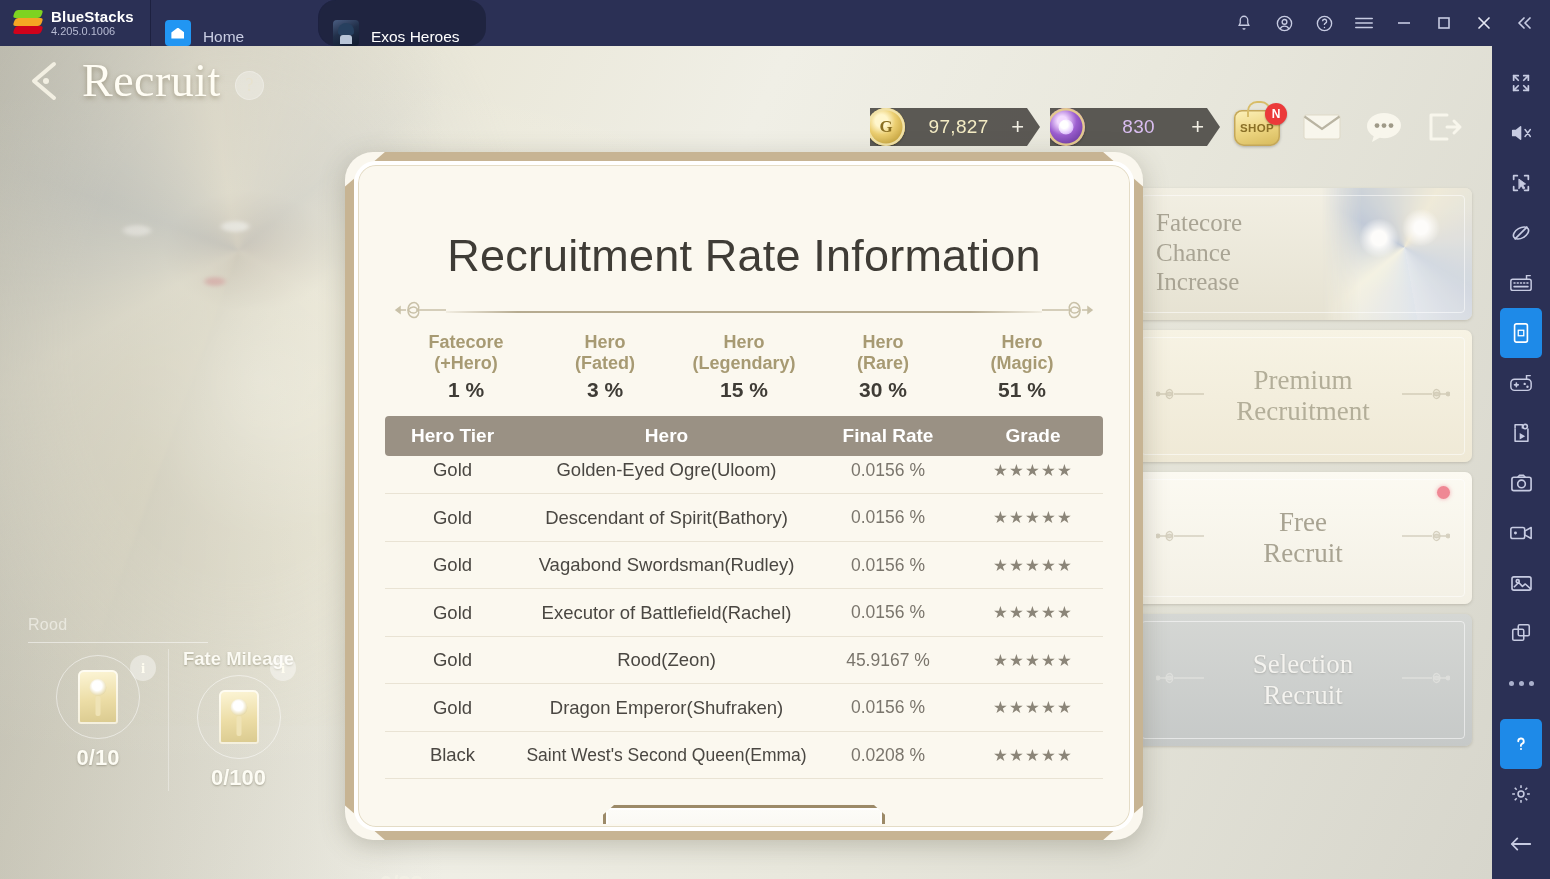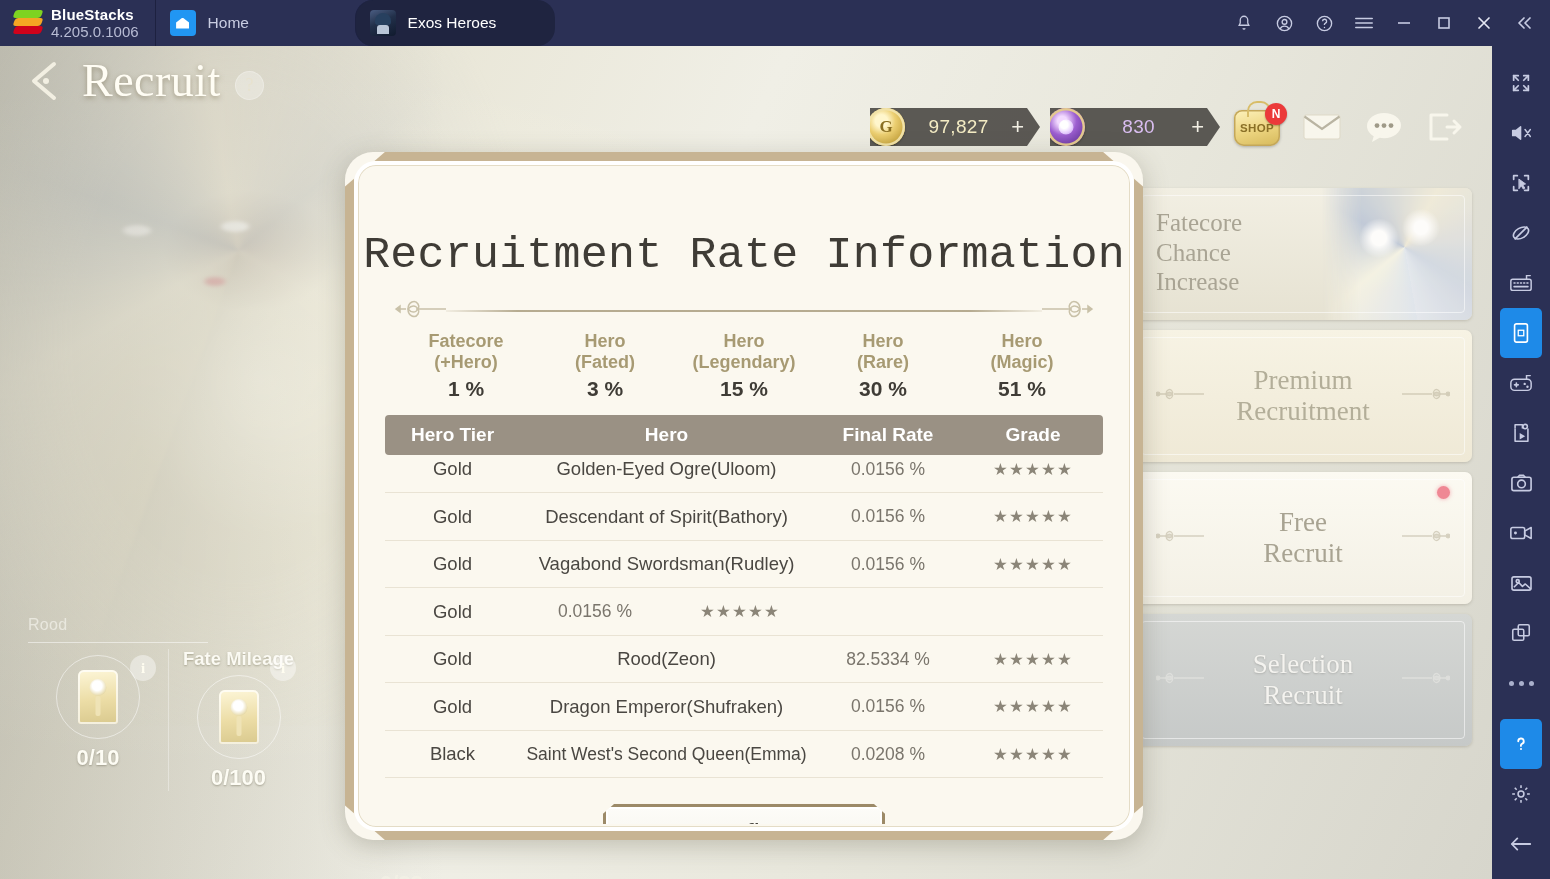--- a/index.html
+++ b/index.html
@@ -19,25 +19,25 @@
     display: flex; align-items: center; gap: 9px; padding: 0 16px 0 14px;
     min-width: 124px;
   }
   .bs-logo { width: 28px; height: 26px; position: relative; flex: none; }
   .bs-logo i { position: absolute; left: 0; width: 28px; height: 8px; border-radius: 3px; display: block; }
   .bs-logo i:nth-child(1) { top: 0;  background: #7ed321; transform: skewX(-20deg); }
   .bs-logo i:nth-child(2) { top: 8px; background: #f5a623; transform: skewX(-20deg); }
   .bs-logo i:nth-child(3) { top: 16px; background: #d0021b; transform: skewX(-20deg); }
   .bs-names { line-height: 1.05; }
   .bs-title { color: #ffffff; font-size: 15px; font-weight: bold; letter-spacing: .2px; }
-  .bs-ver { color: #b8bcd4; font-size: 15px; margin-top: 1px; }
+  .bs-ver { color: #b8bcd4; font-size: 11px; margin-top: 1px; }
 
   .tab {
-    display: flex; align-items: center; gap: 12px; padding: 0 22px 0 14px;
-    width: 200px; border-left: 1px solid #1d2140; background: #2b3055;
+    display: flex; align-items: flex-end; gap: 12px; padding: 0 22px 0 14px;
+    width: 168px; border-left: 1px solid #1d2140; background: #2b3055;
     cursor: default;
   }
   .tab.active { background: #1f2440; border-radius: 18px; }
   .tab-ico { width: 26px; height: 26px; border-radius: 4px; flex: none; position: relative; overflow: hidden; }
   .tab-ico.home { background: #2196f3; display: flex; align-items: center; justify-content: center; }
   .tab-ico.home::after {
     content: ""; width: 13px; height: 11px; background: #fff;
     clip-path: polygon(50% 0, 100% 45%, 100% 100%, 0 100%, 0 45%);
   }
   .tab-ico.game {
@@ -259,21 +259,21 @@
       5% 0%, 95% 0%, 100% 5%, 100% 95%, 95% 100%, 5% 100%, 0% 95%, 0% 5%
     );
   }
   .dlg-bevel {
     position:absolute; inset:9px; border-radius:22px; border:4px solid #ffffff;
     background:#fbf8ef; box-shadow: inset 0 0 0 1px #e4dcc6;
   }
   .dlg-body { position:absolute; inset:16px; border-radius:18px; overflow:hidden; }
 
   .dlg-title {
-    text-align:center; font-family:Liberation Mono, monospace;
+    text-align:center; font-family:Liberation Sans, sans-serif;
     font-size: 45px; color:#3f3c36; margin-top: 62px; letter-spacing:.2px;
   }
   .title-rule {
     position:relative; margin: 22px auto 0; width: 700px; height: 14px;
   }
   .title-rule .line {
     position:absolute; left:52px; right:52px; top:7px; height:1.5px;
     background: linear-gradient(90deg, rgba(190,178,150,.15), rgba(170,158,128,.85) 12%, rgba(170,158,128,.85) 88%, rgba(190,178,150,.15));
   }
   .title-rule .fl-l { position:absolute; left:0; top:-9px; }
@@ -653,27 +653,28 @@
                 <div class="c-grade stars">★★★★★</div>
               </div>
               <div class="row">
                 <div class="c-tier">Gold</div>
                 <div class="c-hero">Vagabond Swordsman(Rudley)</div>
                 <div class="c-rate">0.0156 %</div>
                 <div class="c-grade stars">★★★★★</div>
               </div>
               <div class="row">
                 <div class="c-tier">Gold</div>
+                <div class="c-hero">Executor of Battlefield(Rachel)</div>
                 <div class="c-rate">0.0156 %</div>
                 <div class="c-grade stars">★★★★★</div>
               </div>
               <div class="row">
                 <div class="c-tier">Gold</div>
                 <div class="c-hero">Rood(Zeon)</div>
-                <div class="c-rate">82.5334 %</div>
+                <div class="c-rate">45.9167 %</div>
                 <div class="c-grade stars">★★★★★</div>
               </div>
               <div class="row">
                 <div class="c-tier">Gold</div>
                 <div class="c-hero">Dragon Emperor(Shufraken)</div>
                 <div class="c-rate">0.0156 %</div>
                 <div class="c-grade stars">★★★★★</div>
               </div>
               <div class="row">
                 <div class="c-tier">Black</div>

